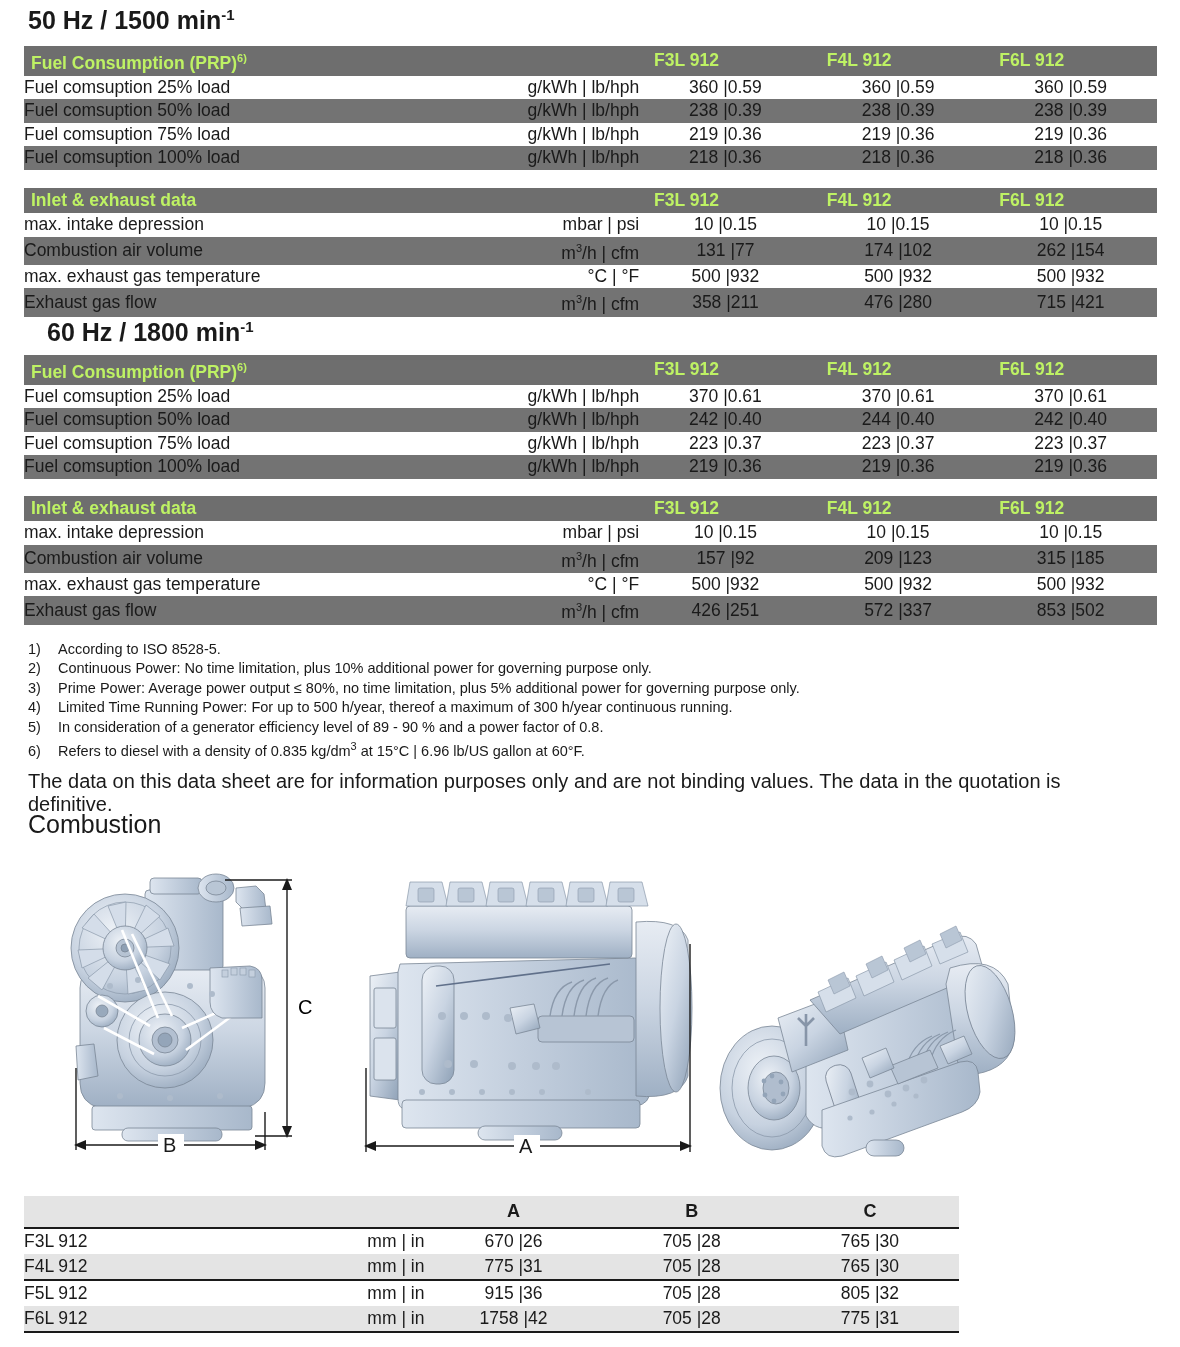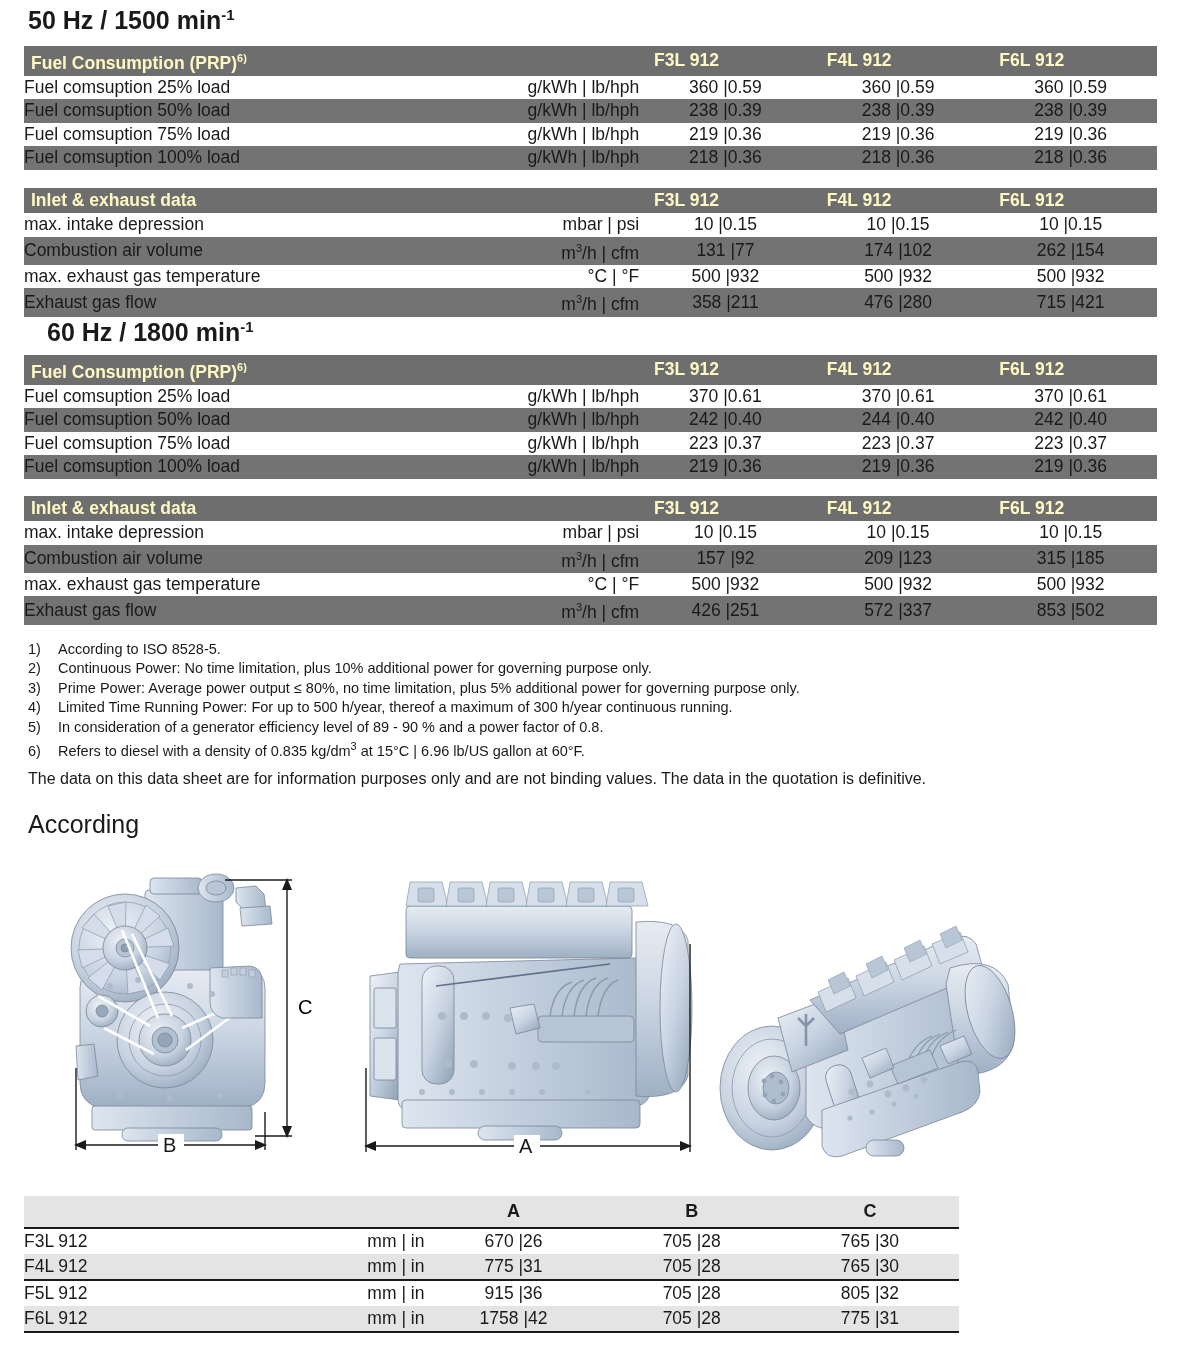--- a/index.html
+++ b/index.html
@@ -52,21 +52,21 @@
     padding: 0;
     margin: 0;
     height: 23.5px;
     line-height: 23.5px;
     font-weight: normal;
     vertical-align: middle;
     white-space: nowrap;
   }
   table.spec thead th {
     background: #6e6e6e;
-    color: #fef9c3;
+    color: #bef264;
     font-weight: bold;
     height: 25px;
     line-height: 25px;
     font-size: 17.5px;
   }
   table.spec thead th.hdr-label {
     text-align: left;
     padding-left: 7px;
   }
   table.spec thead th.hdr-unit { text-align: right; }
@@ -107,21 +107,21 @@
   .footnote-row {
     display: flex;
     align-items: baseline;
   }
   .fn-num {
     width: 30px;
     flex: 0 0 30px;
   }
   .fn-text { flex: 1 1 auto; }
   .disclaimer {
-    font-size: 16px;
+    font-size: 20px;
     color: #1a1a1a;
   }
 
   
   table.dims {
     border-collapse: collapse;
     width: 935px;
     table-layout: fixed;
     font-size: 17.5px;
   }
@@ -422,21 +422,21 @@
     </div>
     <div class="footnote-row">
       <span class="fn-num">6)</span>
       <span class="fn-text"><span>Refers to diesel with a density of 0.835 kg/dm</span><span class="sup-n">3</span><span> at 15°C | 6.96 lb/US gallon at 60°F.</span></span>
     </div>
   </div>
 
   <div class="disclaimer" style="position:absolute; left:28px; top:770px; width:1100px;">The data on this data sheet are for information purposes only and are not binding values. The data in the quotation is definitive.</div>
 
   <div style="position:absolute; left:28px; top:810px;">
-    <span class="dimensions-title">According</span>
+    <span class="dimensions-title">Combustion</span>
   </div>
 
   <div class="engine-figure" style="position:absolute; left:50px; top:868px;">
 
     <svg width="1080" height="300" viewBox="0 0 1080 300">
       <defs>
         <linearGradient id="gmetal" x1="0" y1="0" x2="0" y2="1">
           <stop offset="0%" stop-color="#e7ecf3"></stop>
           <stop offset="45%" stop-color="#ccd6e3"></stop>
           <stop offset="100%" stop-color="#9fb0c4"></stop>

